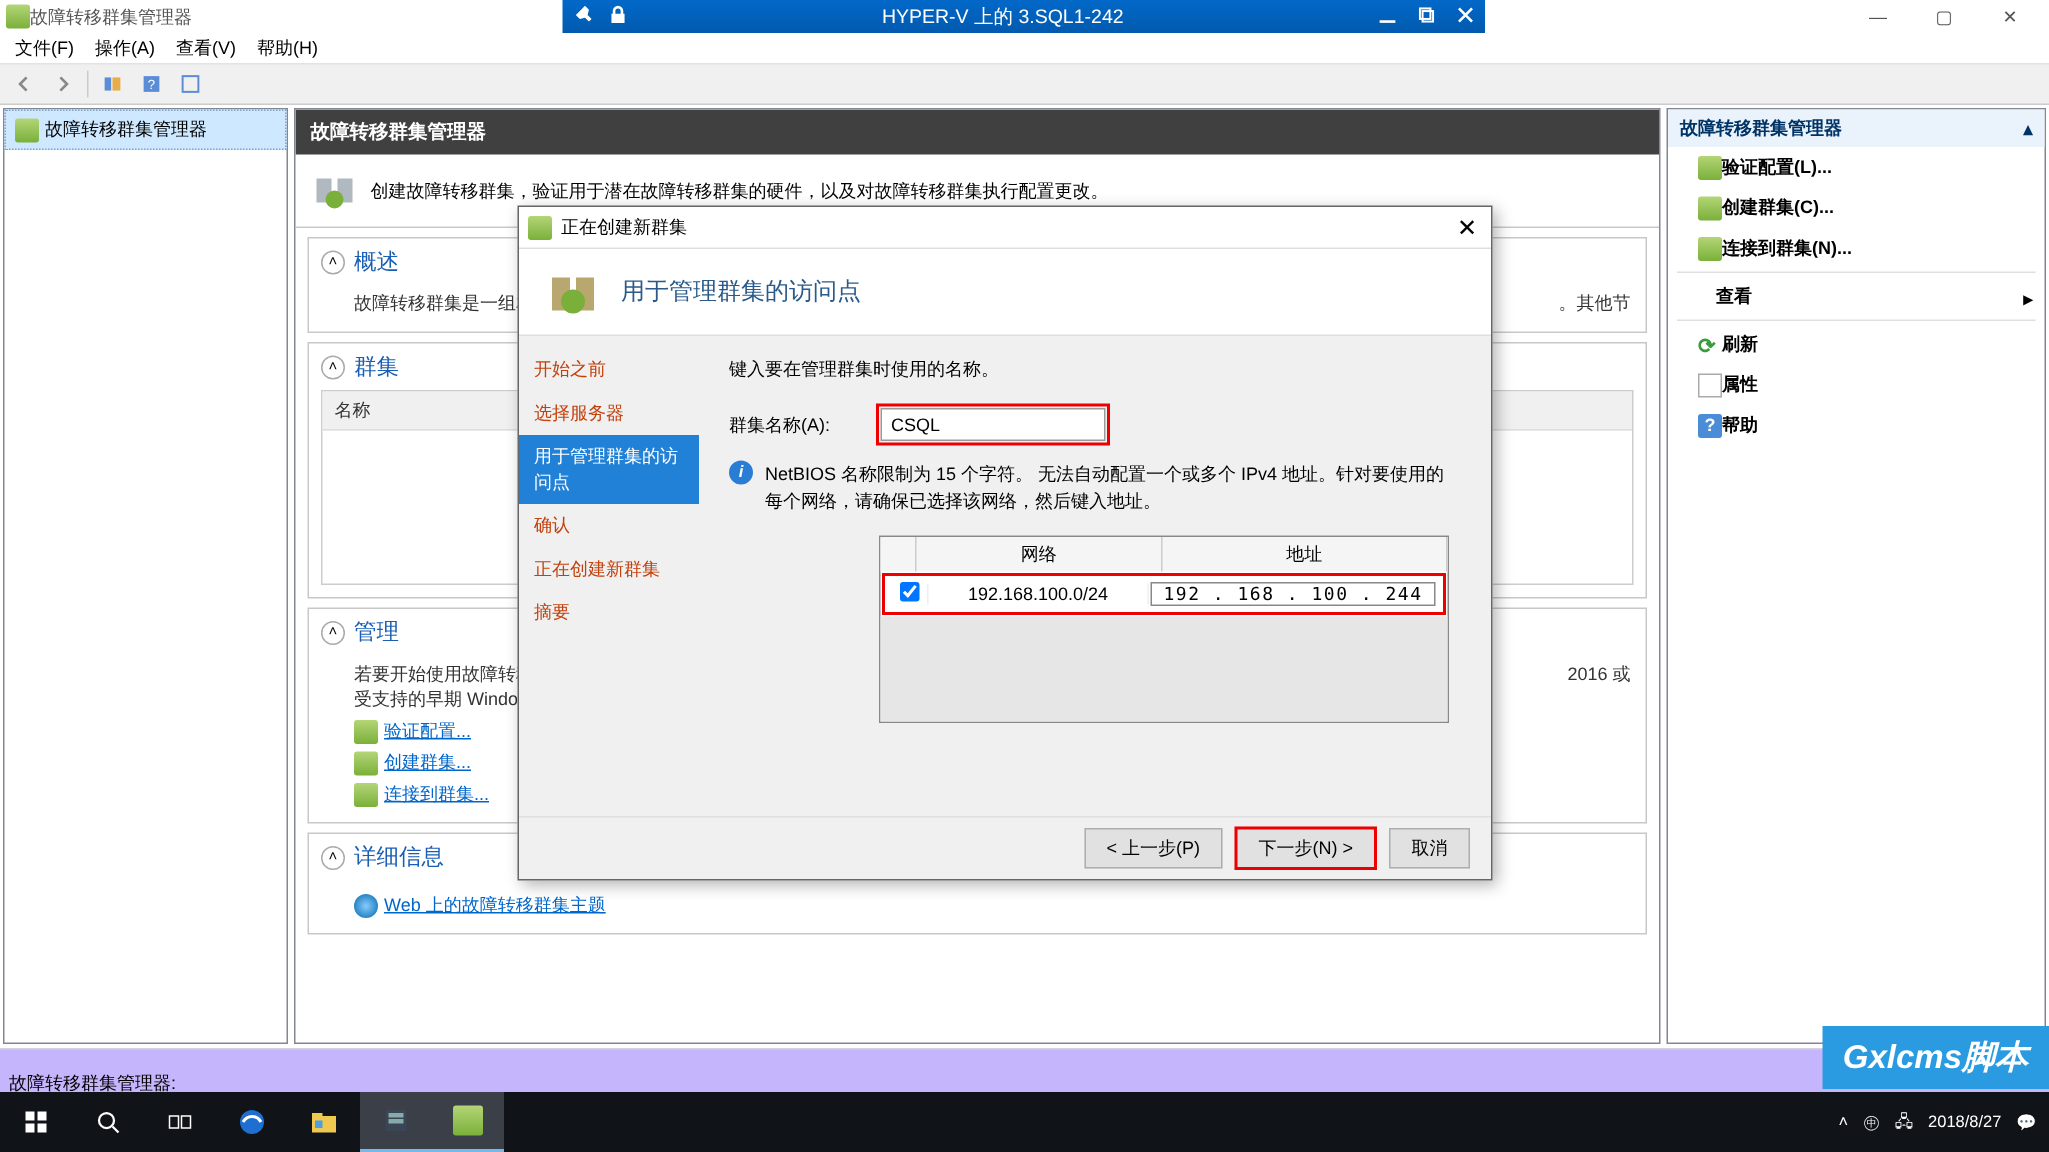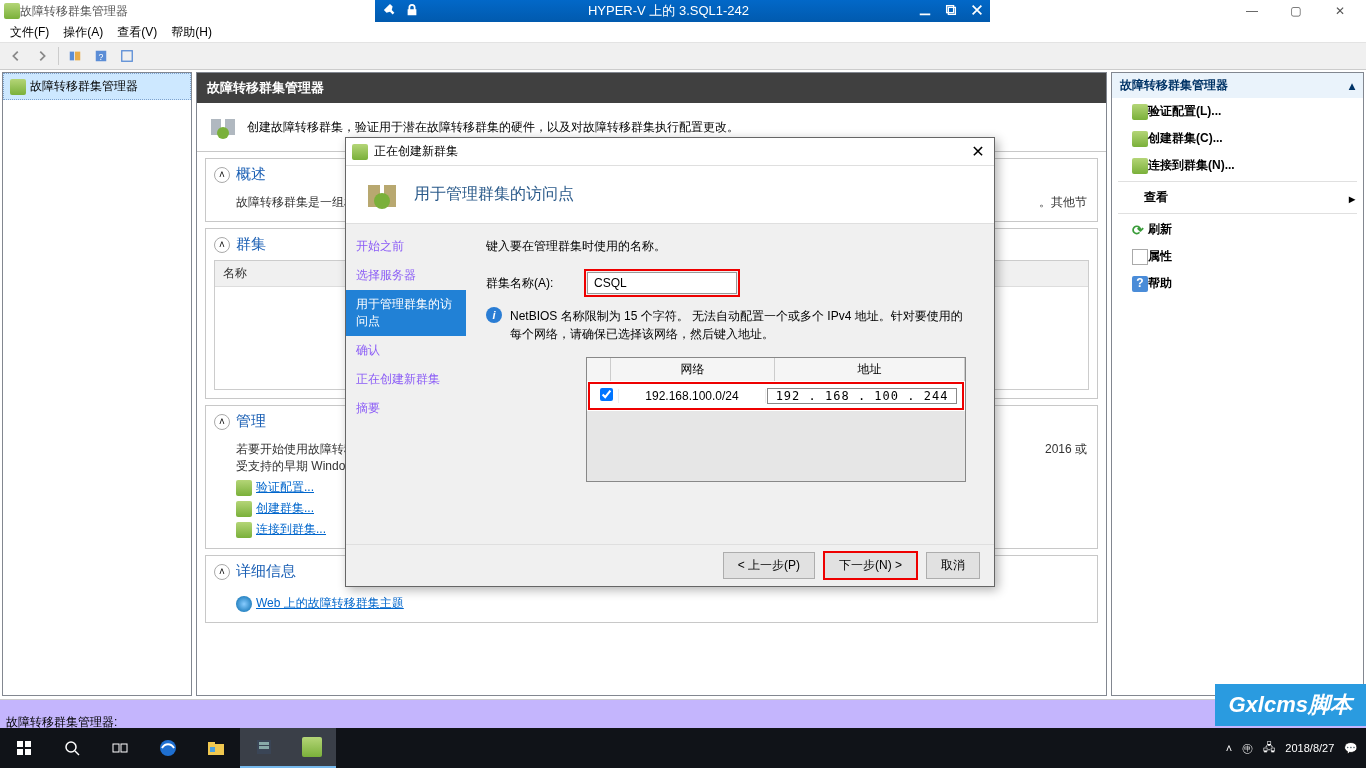--- a/index.html
+++ b/index.html
@@ -61,21 +61,21 @@
 
 
 .wizard { position: absolute; left: 345px; top: 137px; width: 650px; height: 450px; background: #f0f0f0; border: 1px solid #666; box-shadow: 3px 3px 10px rgba(0,0,0,0.3); z-index: 100; }
 .wizard-title { height: 28px; background: #fff; display: flex; align-items: center; padding: 0 6px; gap: 6px; border-bottom: 1px solid #dfdfdf; }
 .wizard-title .close { margin-left: auto; width: 20px; text-align: center; font-size: 16px; }
 .wizard-banner { height: 58px; background: #fff; display: flex; align-items: center; padding: 0 16px; gap: 12px; border-bottom: 1px solid #dfdfdf; }
 .wizard-banner .bicon { width: 40px; height: 40px; }
 .wizard-banner .btitle { font-size: 16px; color: #2a5a8a; font-weight: normal; }
 .wizard-body { display: flex; height: 320px; }
 .wizard-nav { width: 120px; background: #f0f0f0; padding: 8px 0; }
-.wizard-nav div { padding: 6px 10px; font-size: 12px; color: #8b5cf6; }
+.wizard-nav div { padding: 6px 10px; font-size: 12px; color: #c2410c; }
 .wizard-nav div.active { background: #2181d6; color: #fff; }
 .wizard-content { flex: 1; padding: 14px 20px; background: #f0f0f0; font-size: 12px; }
 .wizard-content .row { display: flex; align-items: center; margin-bottom: 10px; gap: 8px; }
 .wizard-content input[type=text] { border: 1px solid #999; padding: 3px 6px; font-size: 12px; }
 .redbox { border: 2px solid #e00; padding: 1px; }
 .info-row { display: flex; gap: 8px; margin-bottom: 14px; }
 .info-icon { width: 16px; height: 16px; border-radius: 50%; background: #2a7dd4; color: #fff; display: flex; align-items: center; justify-content: center; font-size: 11px; flex-shrink: 0; font-style: italic; font-weight: bold; }
 .net-table { border: 1px solid #888; background: #fff; width: 380px; margin-left: 100px; }
 .net-head { display: flex; background: #f5f5f5; }
 .net-head > div { text-align: center; padding: 3px 0; font-size: 12px; border-right: 1px solid #ccc; }

